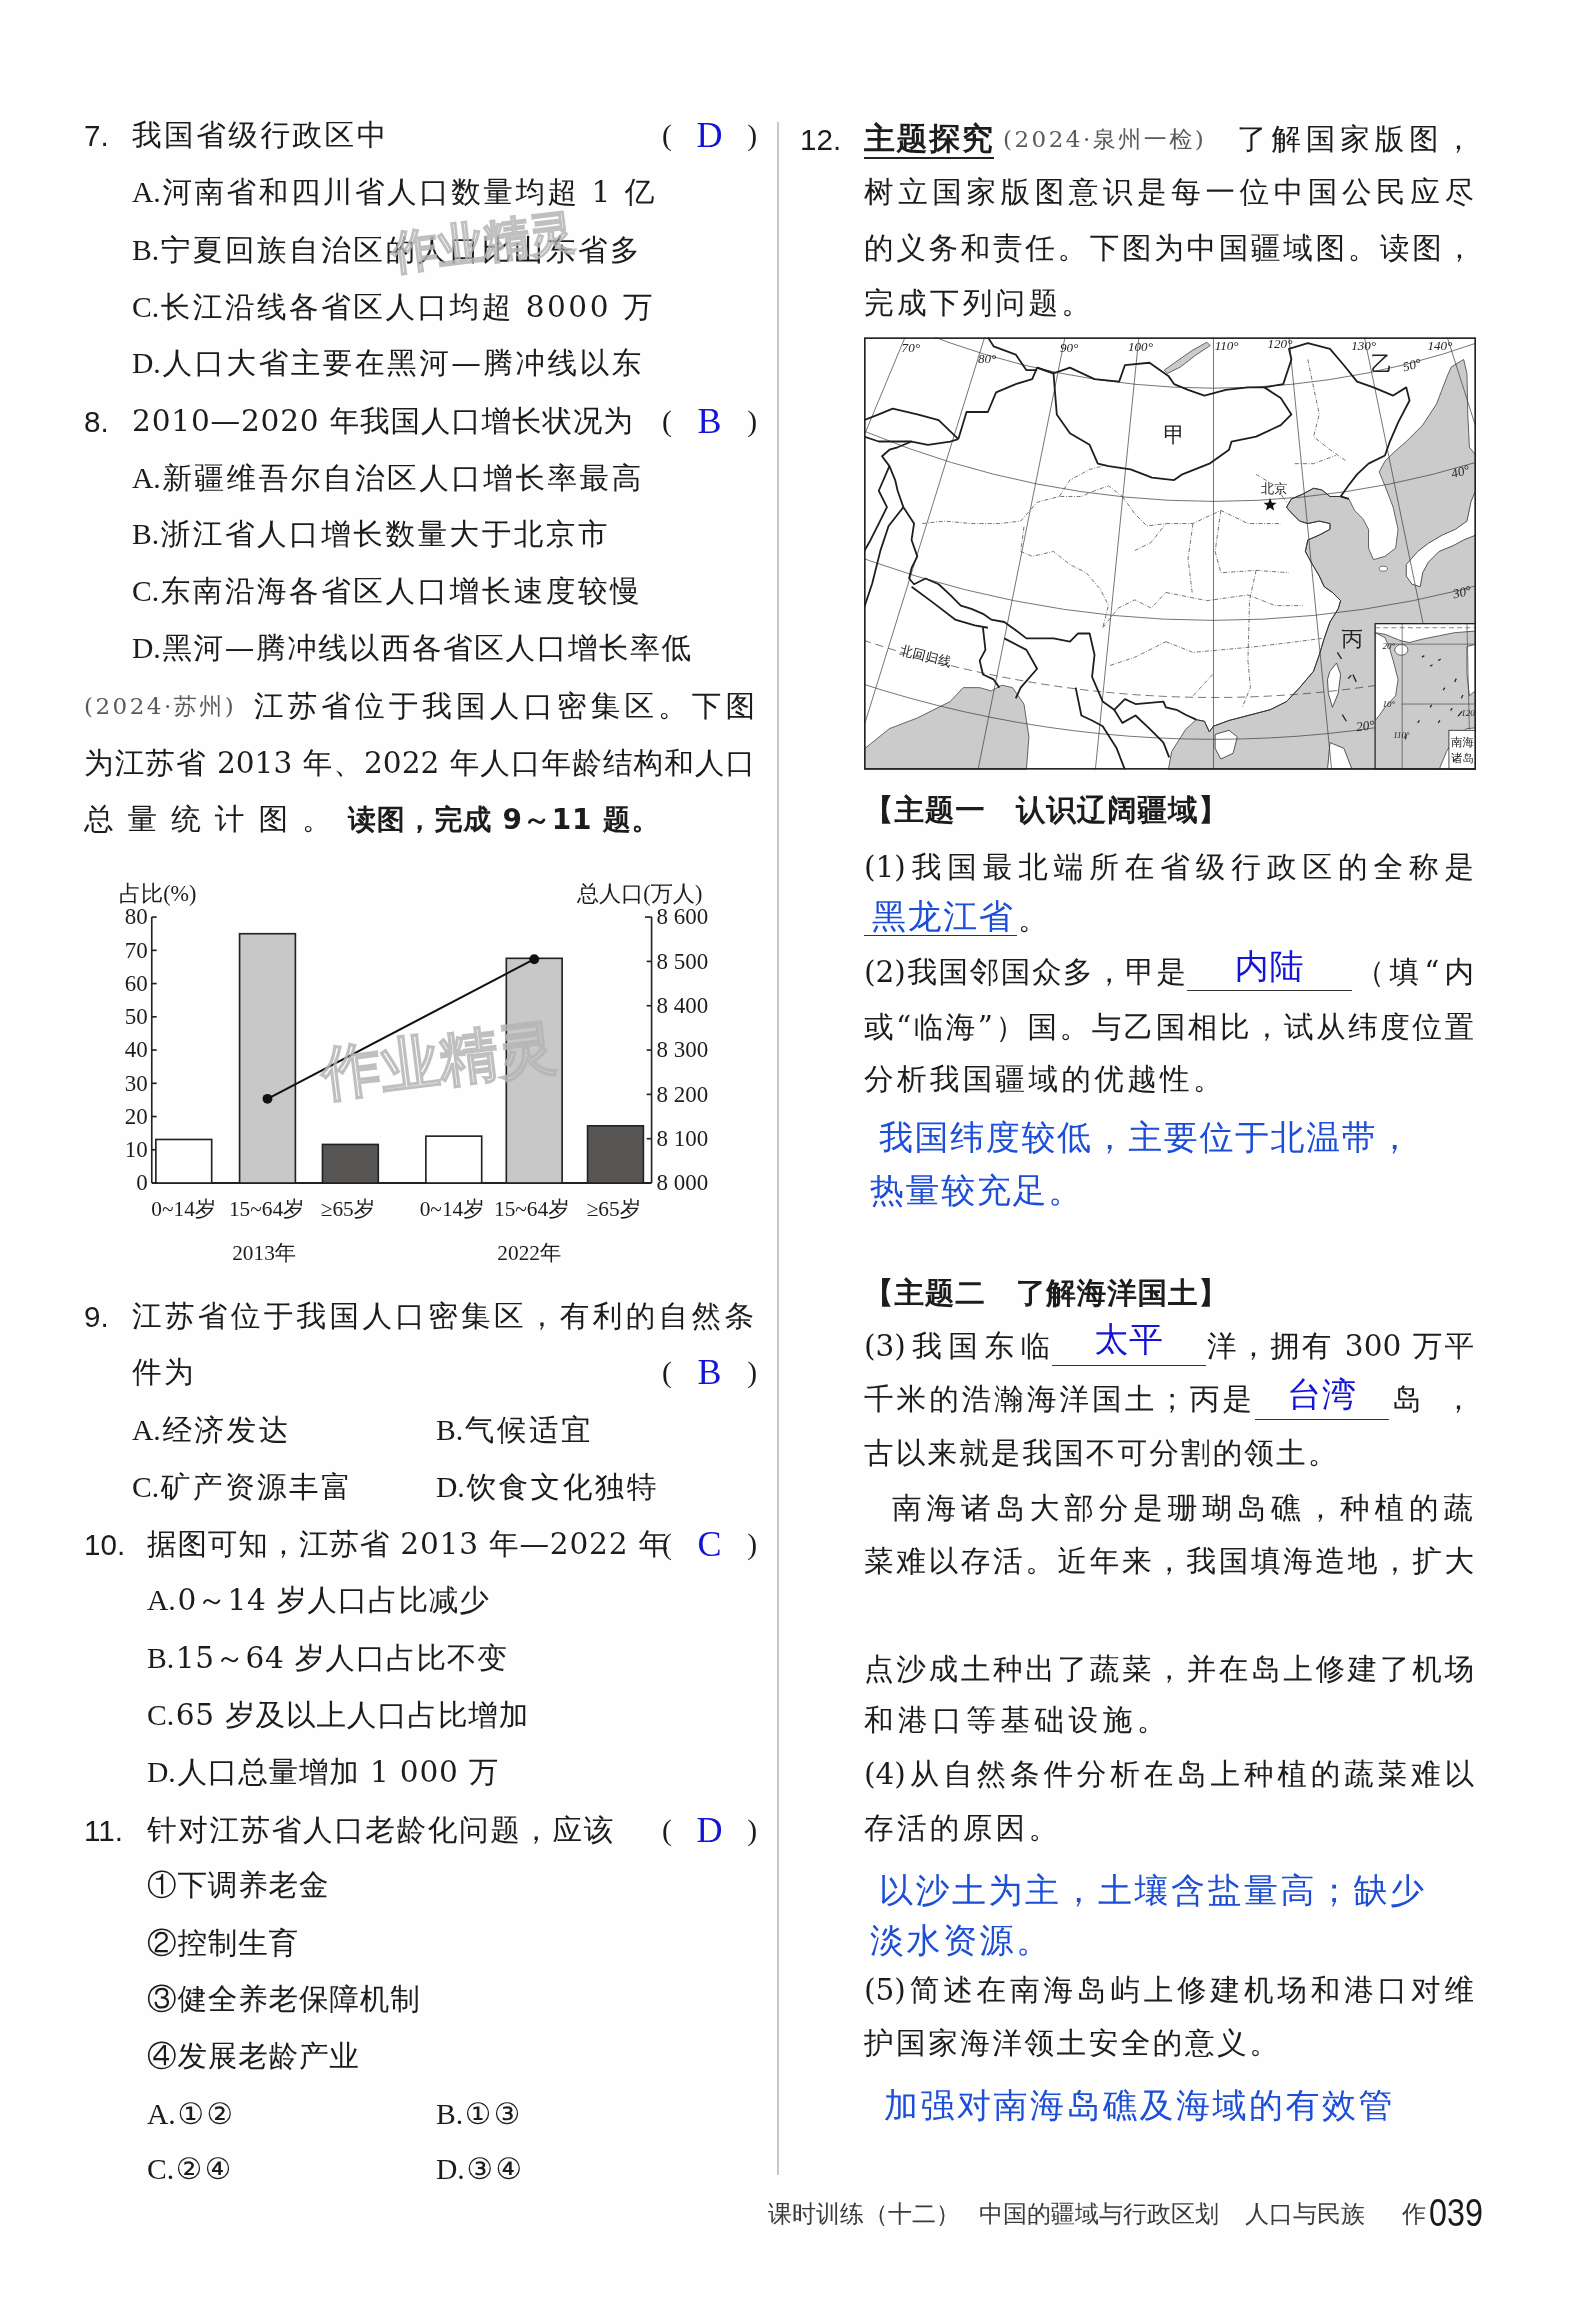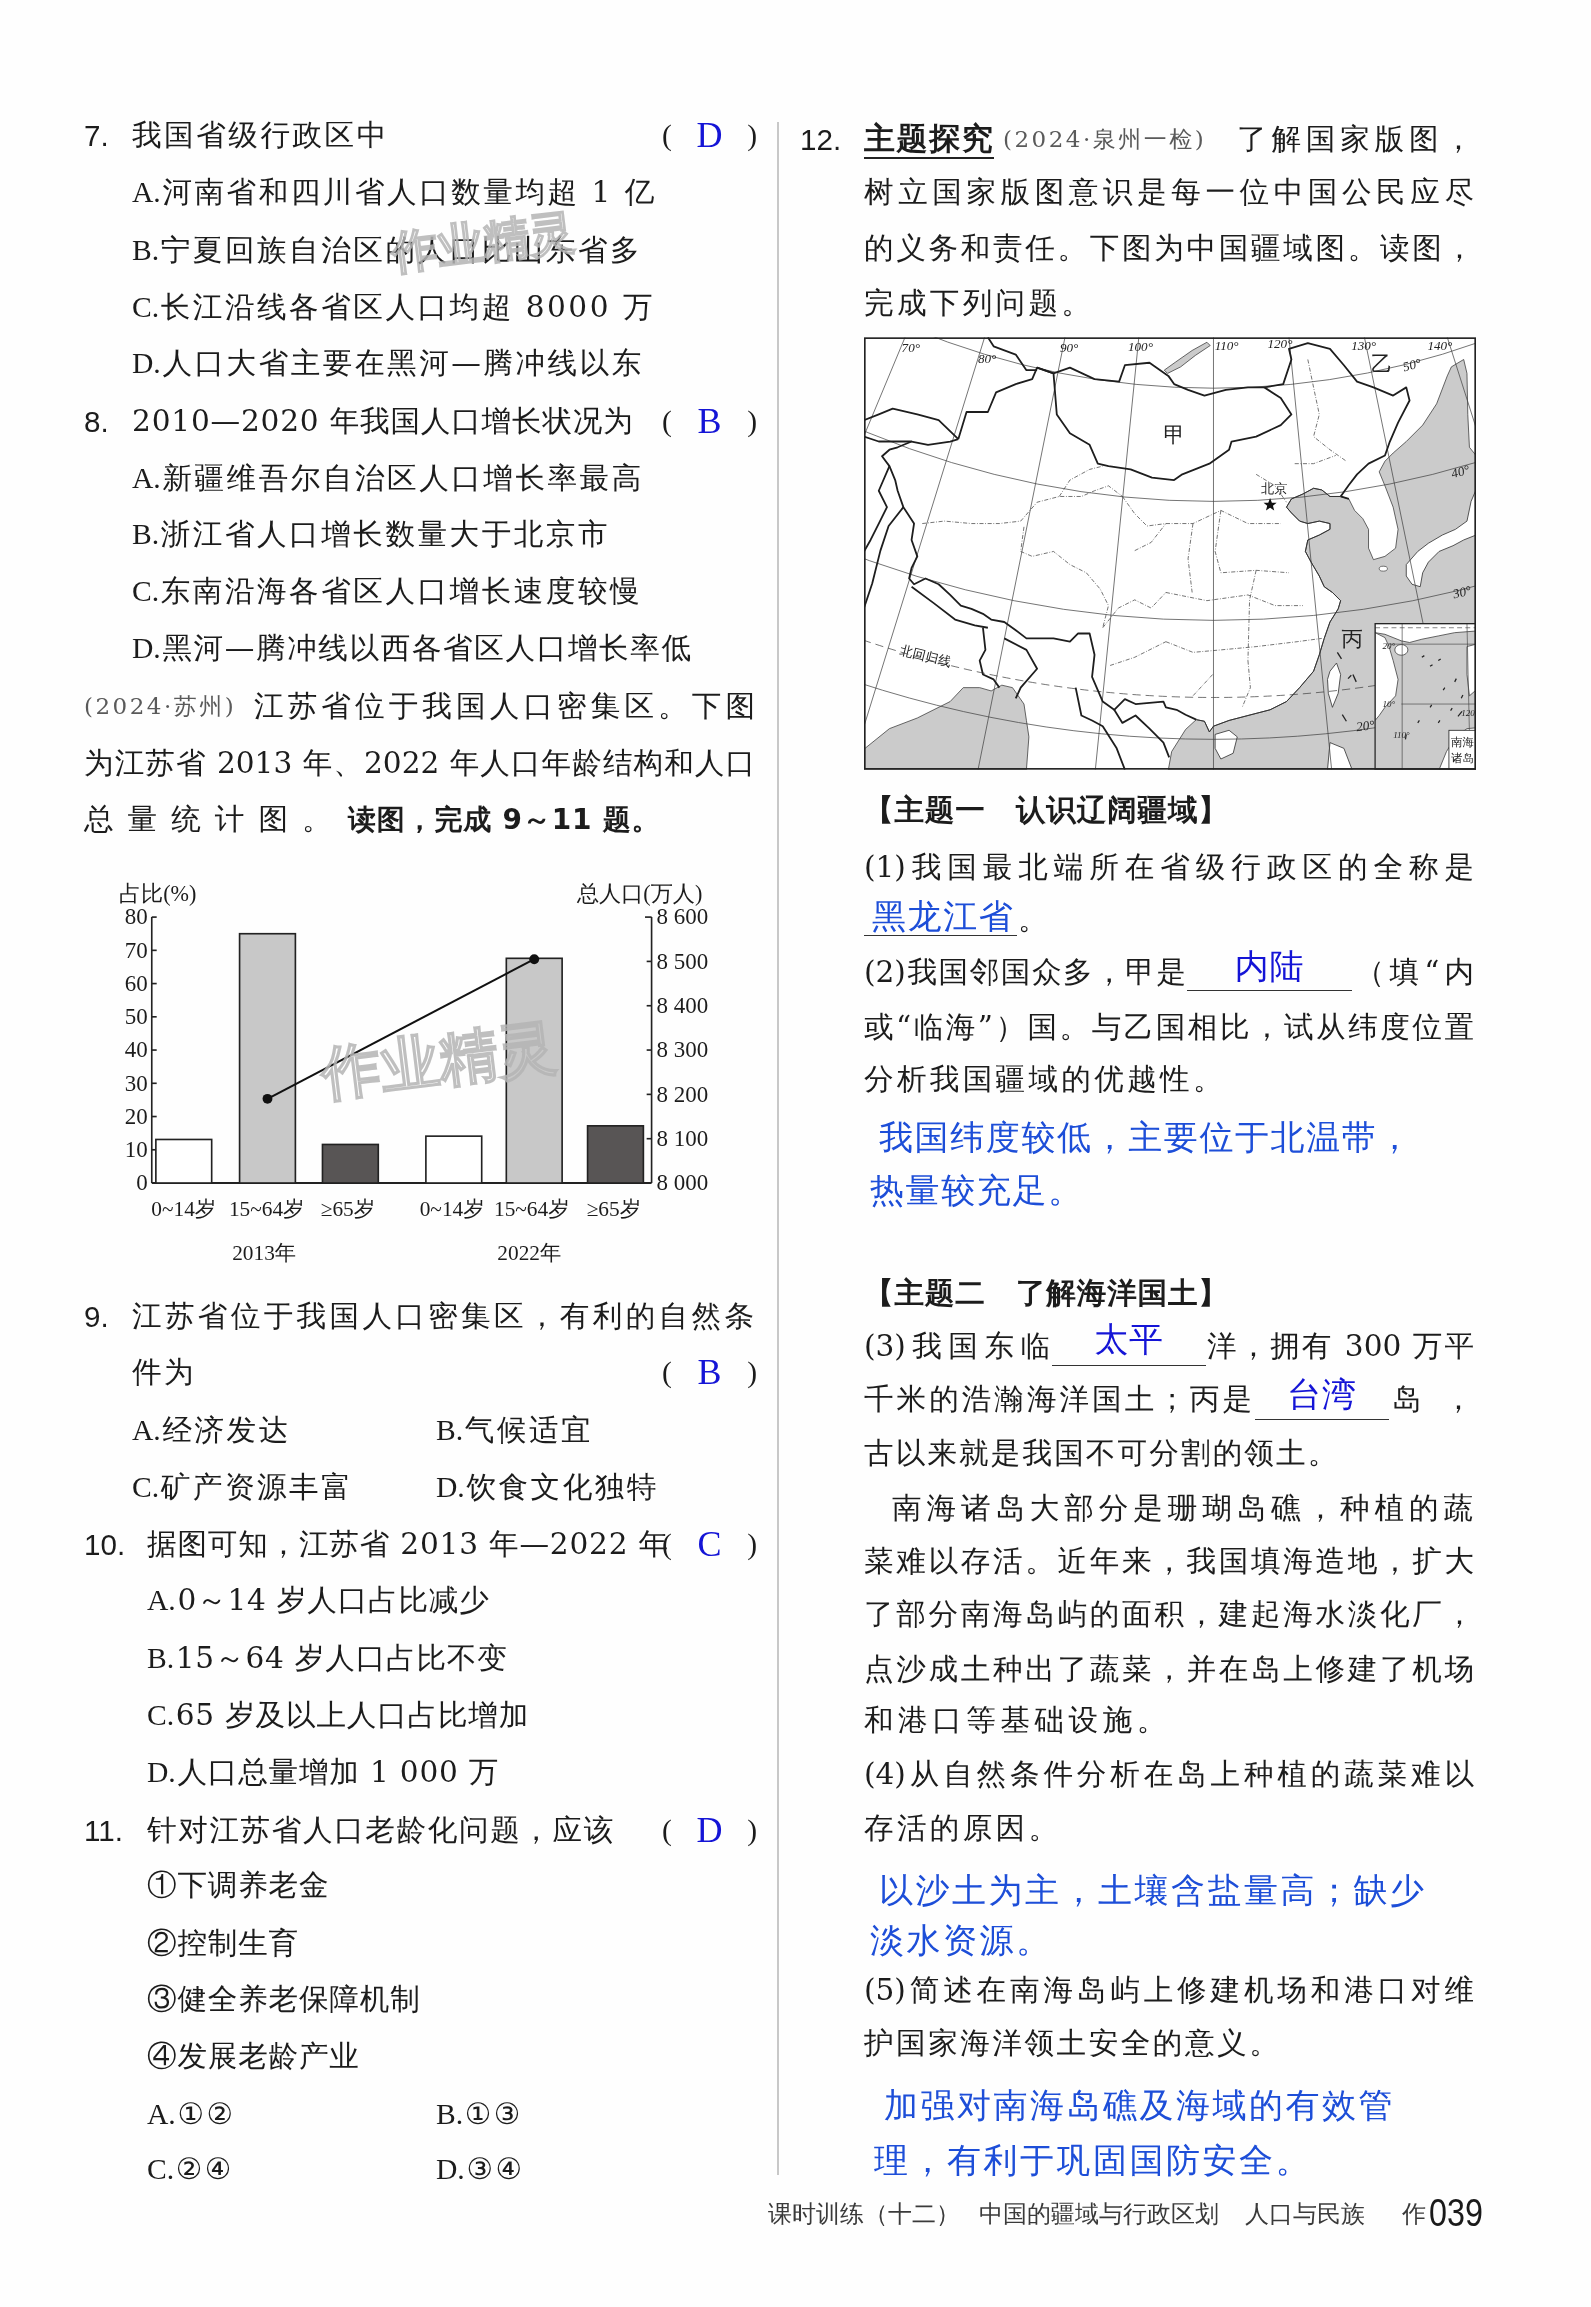--- a/index.html
+++ b/index.html
@@ -356,33 +356,31 @@
   <div class="blank" style="left:1052px;top:1365px;width:154px"></div>
   <div class="ln jf" style="left:1207px;top:1326px;width:267px">洋，拥有 300 万平方</div>
   <div class="ln jf" style="left:864px;top:1379px;width:388px">千米的浩瀚海洋国土；丙是</div>
   <div class="bfill" style="left:1255px;top:1374px;width:134px">台湾</div>
   <div class="blank" style="left:1255px;top:1419px;width:134px"></div>
   <div class="ln jf" style="left:1392px;top:1379px;width:81px">岛，自</div>
   <div class="ln" style="left:864px;top:1433px;letter-spacing:2.1px">古以来就是我国不可分割的领土。</div>
 
   <div class="ln jf" style="left:892px;top:1488px;width:581px">南海诸岛大部分是珊瑚岛礁，种植的蔬</div>
   <div class="ln jf" style="left:864px;top:1541px;width:610px">菜难以存活。近年来，我国填海造地，扩大</div>
-  <div class="ln jf" style="left:864px;top:1594px;width:610px">了部分南海岛屿的面积，建起海水淡化厂，</div>
   <div class="ln jf" style="left:864px;top:1649px;width:610px">点沙成土种出了蔬菜，并在岛上修建了机场</div>
   <div class="ln" style="left:864px;top:1700px;letter-spacing:4.5px">和港口等基础设施。</div>
 
   <div class="ln jf" style="left:864px;top:1754px;width:610px">(4)从自然条件分析在岛上种植的蔬菜难以</div>
   <div class="ln" style="left:864px;top:1808px;letter-spacing:3.3px">存活的原因。</div>
   <div class="blue" style="left:879px;top:1867px;letter-spacing:2.5px">以沙土为主，土壤含盐量高；缺少</div>
   <div class="blue" style="left:870px;top:1917px;letter-spacing:2.5px">淡水资源。</div>
 
   <div class="ln jf" style="left:864px;top:1970px;width:610px">(5)简述在南海岛屿上修建机场和港口对维</div>
   <div class="ln" style="left:864px;top:2023px;letter-spacing:2.5px">护国家海洋领土安全的意义。</div>
   <div class="blue" style="left:884px;top:2082px;letter-spacing:2.5px">加强对南海岛礁及海域的有效管</div>
-  <div class="blue" style="left:874px;top:2137px;letter-spacing:2.5px">理，有利于巩固国防安全。</div>
 
   <div class="footer" style="left:768px">课时训练（十二）</div>
   <div class="footer" style="left:979px">中国的疆域与行政区划</div>
   <div class="footer" style="left:1245px">人口与民族</div>
   <div class="footer" style="left:1402px">作</div>
   <div class="pg" style="left:1429px">039</div>
 </div>
 
 
 </body></html>

